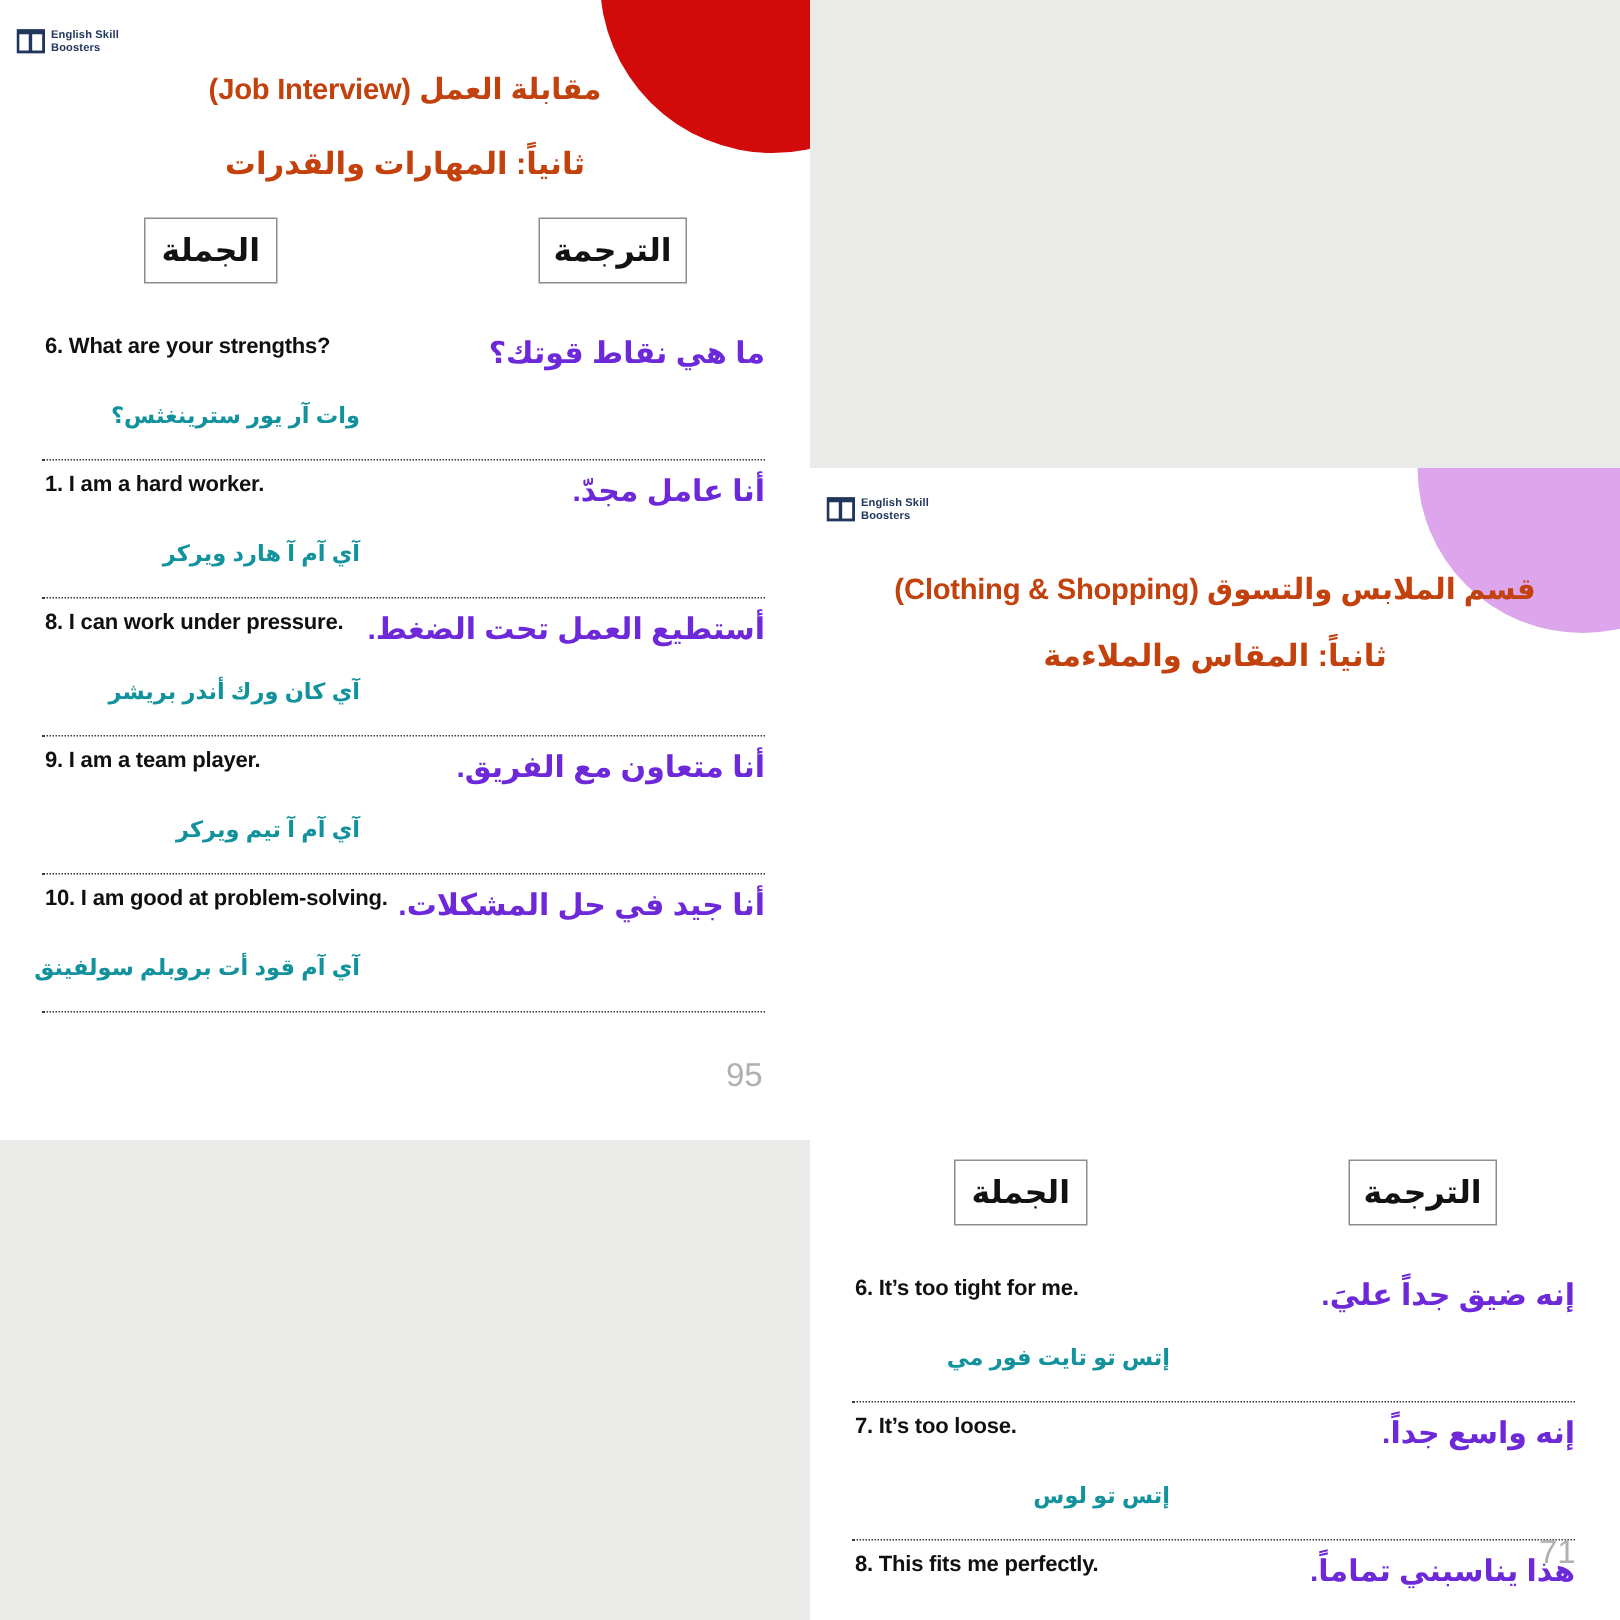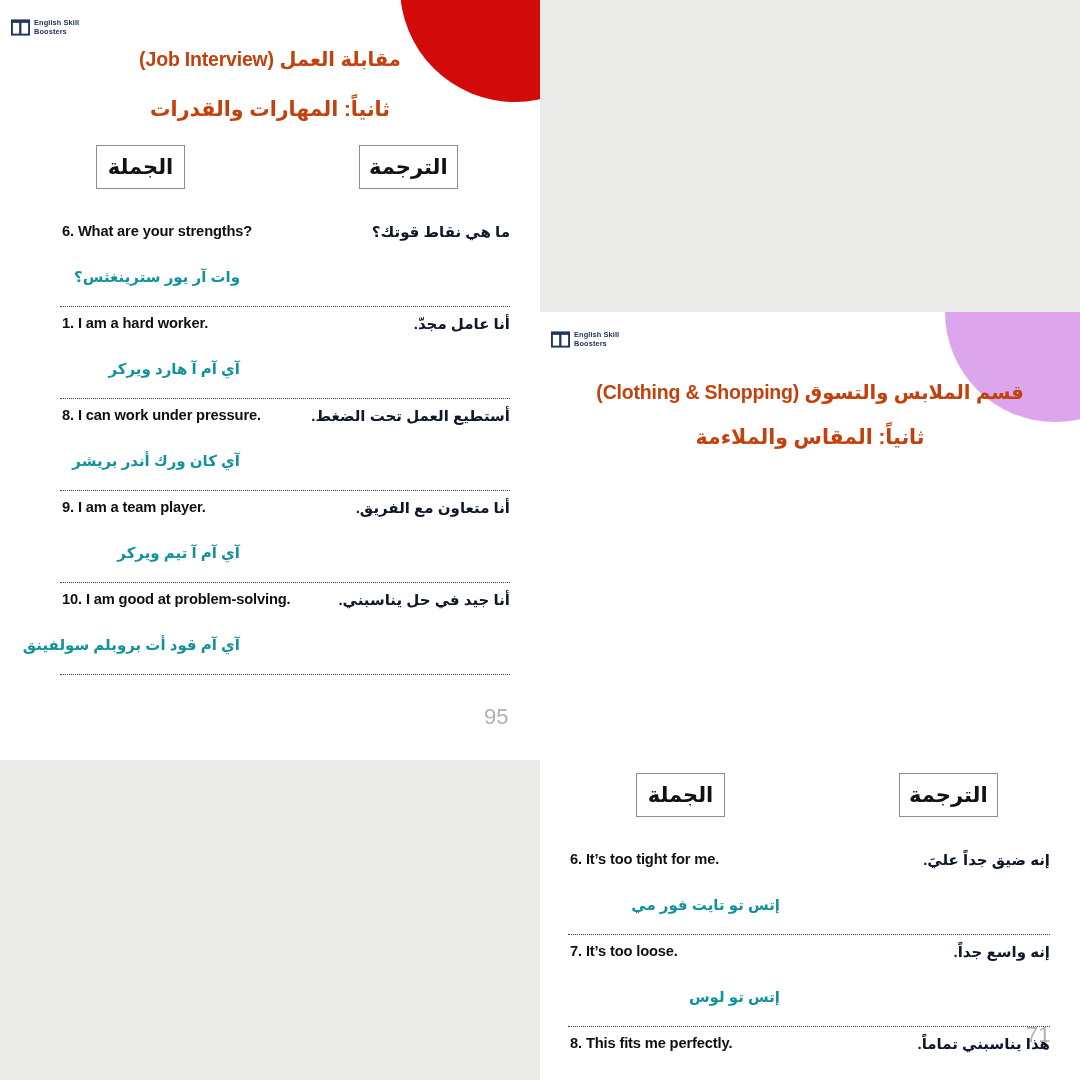--- a/index.html
+++ b/index.html
@@ -147,21 +147,21 @@
   .card--two .col-box--sentence { left: 96px; }
   .card--two .col-box--translation { left: 359px; }
 
   
   .rows {
     position: absolute;
     left: 0;
     right: 0;
     direction: ltr;
   }
-  .card--one .rows { top: 216px; margin-left: 32px; }
+  .card--one .rows { top: 216px; }
   .card--two .rows { top: 532px; }
 
   .row {
     position: relative;
     box-sizing: border-box;
     padding: 0;
   }
   .row-main {
     position: relative;
     height: 42px;
@@ -173,23 +173,23 @@
     font-size: 14.7px;
     font-weight: 700;
     color: #101010;
     white-space: nowrap;
     letter-spacing: -0.15px;
   }
   .row-arabic {
     position: absolute;
     right: 30px;
     top: 7px;
-    font-size: 15px;
-    font-weight: 700;
-    color: #0f172a;
+    font-size: 20px;
+    font-weight: 700;
+    color: #6d28d9;
     direction: rtl;
     white-space: nowrap;
   }
   .row-translit {
     position: relative;
     height: 48px;
     direction: rtl;
   }
   .row-translit span {
     position: absolute;
@@ -283,21 +283,21 @@
           <span class="row-arabic">أنا متعاون مع الفريق.</span>
         </div>
         <div class="row-translit">
             <span>آي آم آ تيم ويركر</span>
           </div>
         <div class="row-divider"></div>
       </div>
       <div class="row">
         <div class="row-main">
           <span class="row-english">10. I am good at problem-solving.</span>
-          <span class="row-arabic">أنا جيد في حل يناسبني.</span>
+          <span class="row-arabic">أنا جيد في حل المشكلات.</span>
         </div>
         <div class="row-translit">
             <span>آي آم قود أت بروبلم سولفينق</span>
           </div>
         <div class="row-divider"></div>
       </div>
     </div>
 
     <div class="page-number">95</div>
   </section>

